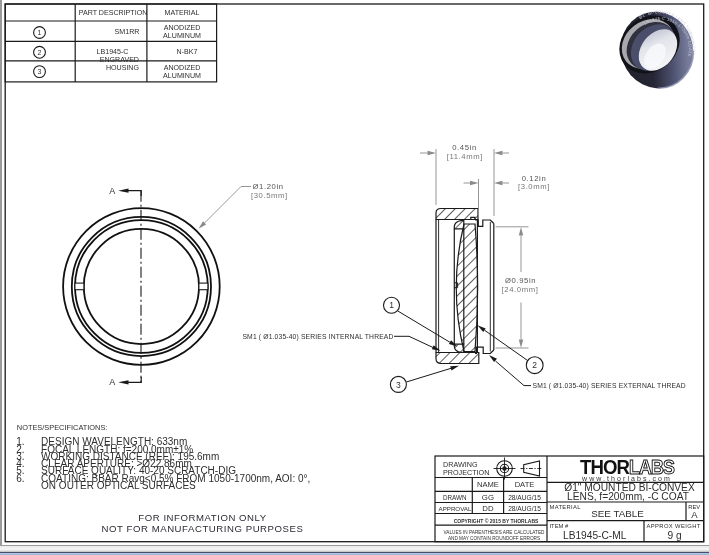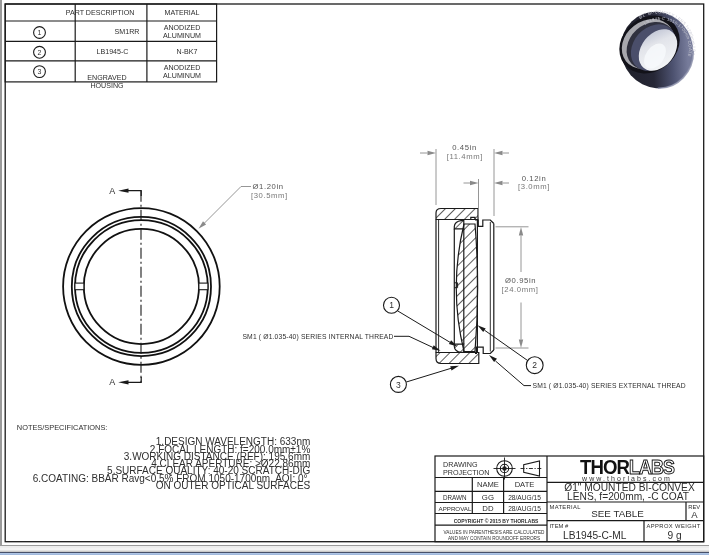--- a/index.html
+++ b/index.html
@@ -1,19 +1,19 @@
 <!DOCTYPE html>
 <html><head>
 <meta charset="utf-8">
 <style>
 html,body{margin:0;padding:0;background:#fff;}
 #page{position:relative;width:709px;height:555px;background:#fff;overflow:hidden;
   font-family:"Liberation Sans",sans-serif;}
 #art{position:absolute;left:0;top:0;z-index:1;}
-.t{position:absolute;z-index:2;color:#2e2e2e;text-align:right;}
+.t{position:absolute;z-index:2;color:#2e2e2e;}
 .c{text-align:center;}
 
 #ledge{position:absolute;left:0;top:0;width:2px;height:549px;background:#9b9b9b;z-index:5;}
 #bstrip{position:absolute;left:0;top:545px;width:709px;height:10px;z-index:5;
   background:linear-gradient(#9a9a9a 0 10%,#ededed 10% 30%,#f3f3f3 30% 50%,#e2e2e2 50% 60%,#c9c9c9 60% 70%,#47506a 70% 80%,#aec5e5 80% 90%,#a0b8dc 90% 100%);}
 
 .tbl{font-size:7.1px;line-height:8px;white-space:nowrap;}
 
 .nrow{position:relative;font-size:10px;line-height:7.25px;white-space:nowrap;color:#2e2e2e;}
 .nn{display:inline-block;width:24.8px;}
@@ -246,34 +246,35 @@
   <text x="617.5" y="517.3" font-size="9.8" text-anchor="middle">SEE TABLE</text>
   <text x="688.3" y="508.5" font-size="5.8">REV</text>
   <text x="694.5" y="517.8" font-size="9.5" text-anchor="middle">A</text>
   <text x="549.5" y="527.8" font-size="5.8">ITEM #</text>
   <text x="594.7" y="538.8" font-size="10.2" text-anchor="middle">LB1945-C-ML</text>
   <text x="646.5" y="527.8" font-size="5.8" letter-spacing="0.4">APPROX WEIGHT</text>
   <text x="674.5" y="538.8" font-size="10.2" text-anchor="middle">9 g</text>
 </g>
 </svg>
 
-<div class="t tbl c" style="left:62px;top:9px;width:76px;">PART DESCRIPTION</div>
+<div class="t tbl c" style="left:75px;top:9px;width:76px;">PART DESCRIPTION</div>
 <div class="t tbl c" style="left:147px;top:9px;width:70px;">MATERIAL</div>
 <div class="t tbl c" style="left:75px;top:27.5px;width:72px;padding-left:16px;">SM1RR</div>
 <div class="t tbl c" style="left:147px;top:23.5px;width:70px;">ANODIZED<br>ALUMINUM</div>
 <div class="t tbl c" style="left:75px;top:47.5px;width:75px;">LB1945-C</div>
 <div class="t tbl c" style="left:147px;top:47.5px;width:80px;">N-BK7</div>
-<div class="t tbl c" style="left:75px;top:74px;width:64px;">ENGRAVED<br>HOUSING</div>
+<div class="t tbl c" style="left:75px;top:56px;width:64px;text-align:right;">ENGRAVED<br>HOUSING</div>
 <div class="t tbl c" style="left:147px;top:63.5px;width:70px;">ANODIZED<br>ALUMINUM</div>
 
 <div class="t" style="left:16.8px;top:423.4px;font-size:7.4px;">NOTES/SPECIFICATIONS:</div>
 <div class="t" style="left:16.3px;top:438.3px;">
   <div class="nrow"><span class="nn">1.</span>DESIGN WAVELENGTH: 633nm</div>
   <div class="nrow"><span class="nn">2.</span>FOCAL LENGTH: f=200.0mm±1%</div>
   <div class="nrow"><span class="nn">3.</span>WORKING DISTANCE (REF): 195.6mm</div>
   <div class="nrow"><span class="nn">4.</span>CLEAR APERTURE: &gt;Ø22.86mm</div>
   <div class="nrow"><span class="nn">5.</span>SURFACE QUALITY: 40-20 SCRATCH-DIG</div>
   <div class="nrow"><span class="nn">6.</span>COATING: BBAR Ravg&lt;0.5% FROM 1050-1700nm, AOI: 0°,</div>
   <div class="nrow"><span class="nn">&nbsp;</span>ON OUTER OPTICAL SURFACES</div>
 </div>
+<div class="t c" style="left:60px;top:511.5px;width:285px;font-size:9.6px;line-height:11.3px;color:#2b2b35;letter-spacing:0.55px;">FOR INFORMATION ONLY<br>NOT FOR MANUFACTURING PURPOSES</div>
 <div id="ledge"></div>
 <div id="bstrip"></div>
 </div>
 
 </body></html>

